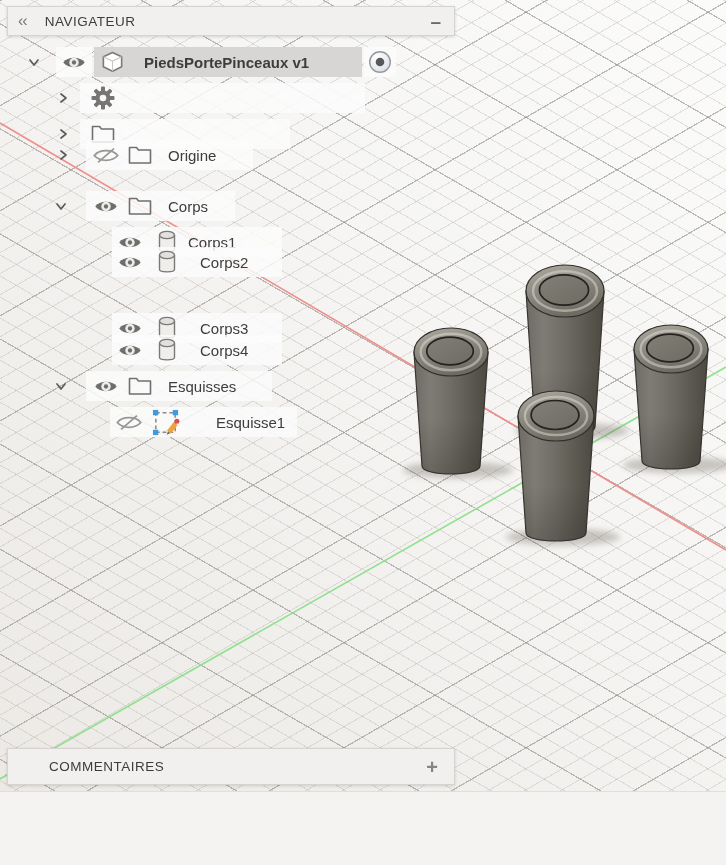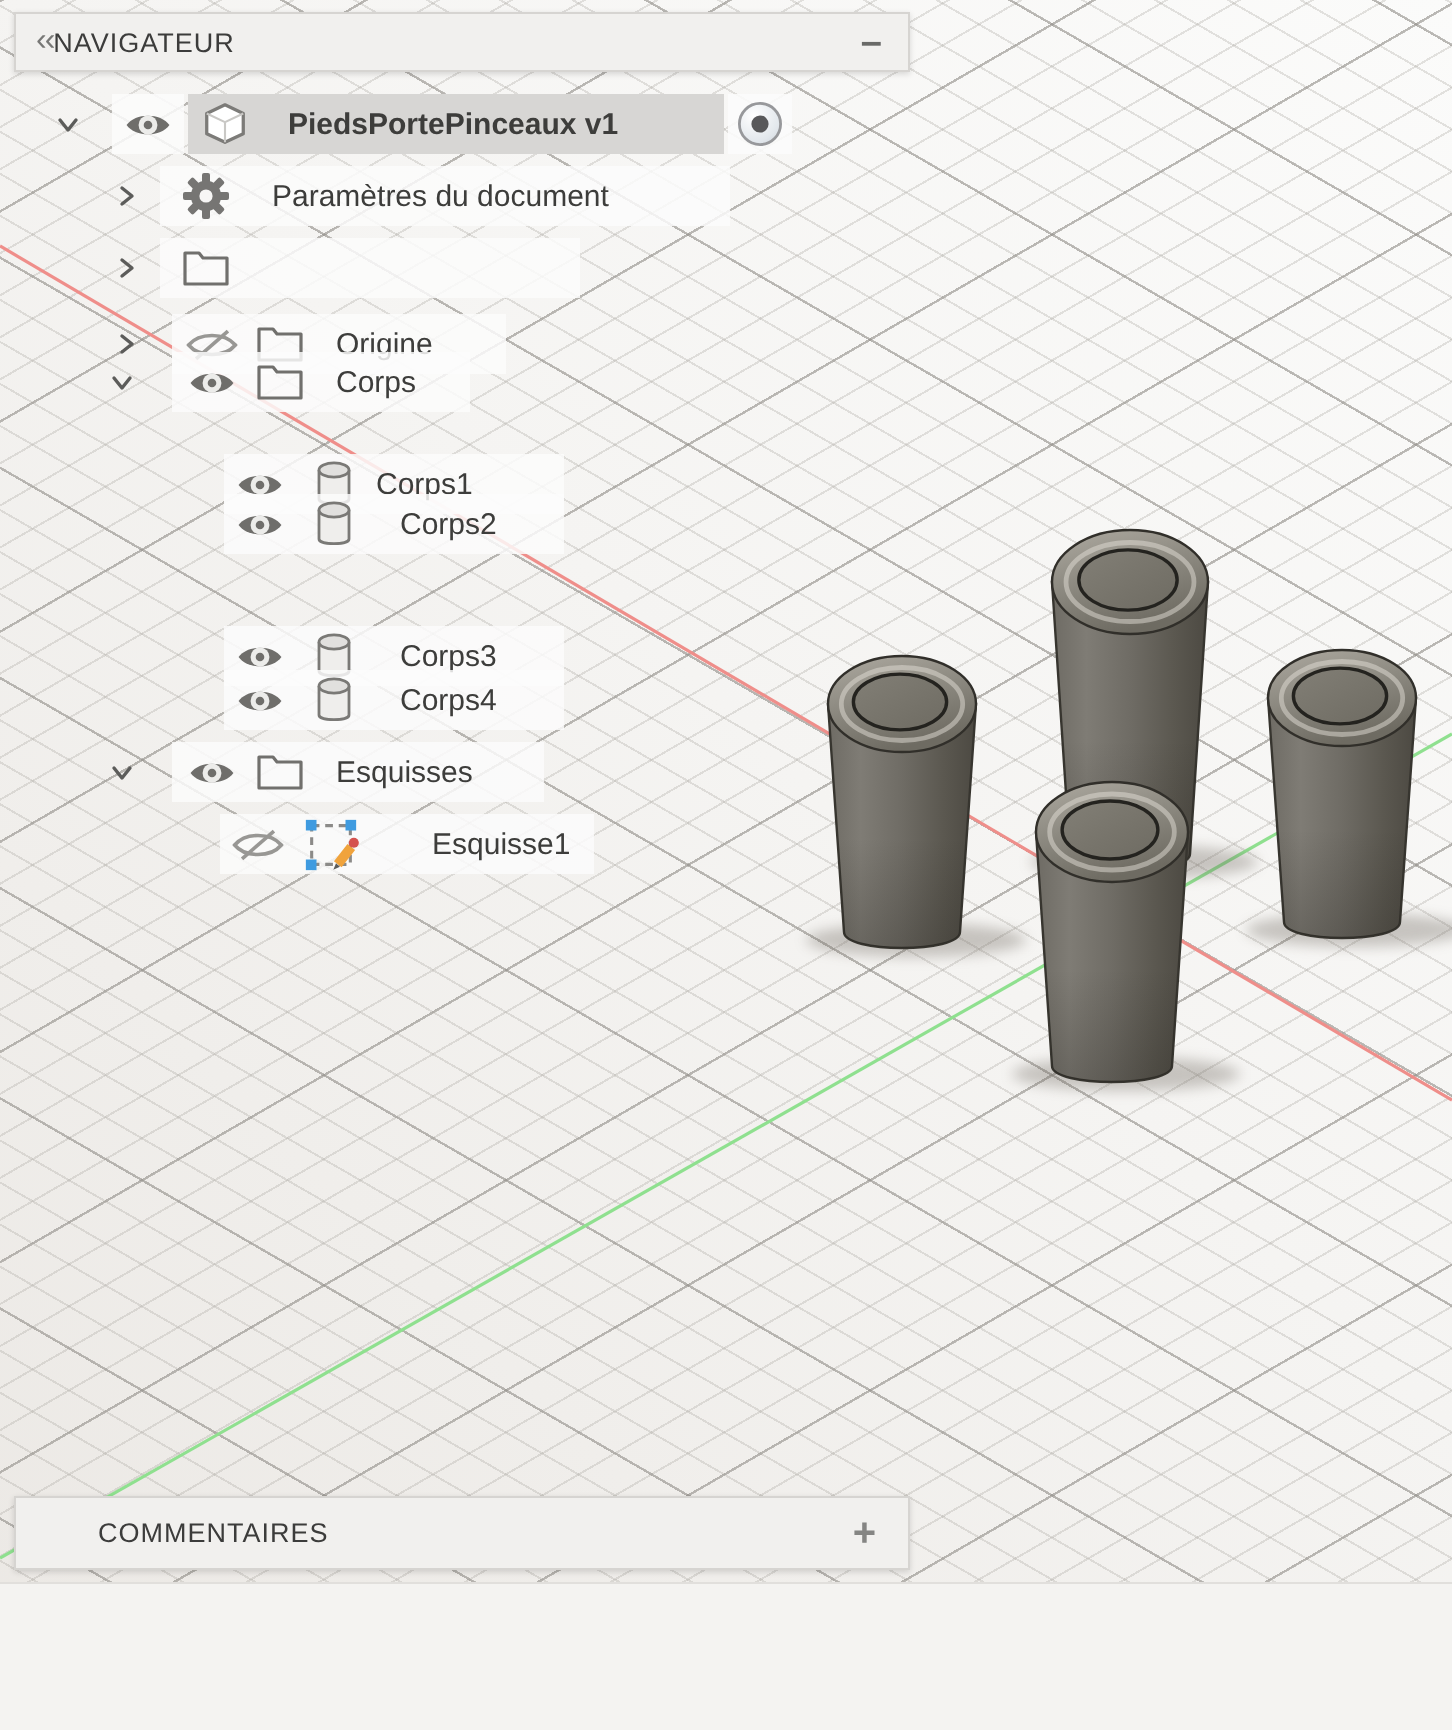--- a/index.html
+++ b/index.html
@@ -25,21 +25,21 @@
     position:absolute;display:flex;align-items:center;
     background:#f1f0ee;border:1px solid #d6d4d1;box-sizing:border-box;
     box-shadow:0 1px 3px rgba(0,0,0,.14);
     color:#3c3c3b;
   }
   #nav-header{left:7px;top:6px;width:448px;height:30px;}
   #comments-bar{left:7px;top:748px;width:448px;height:37px;}
   .panel-title{font-size:13.5px;letter-spacing:.5px;color:#3c3c3b;}
   .hdr-glyph{color:#787876;font-size:15px;line-height:1;cursor:pointer;}
   #nav-collapse{margin-left:10px;letter-spacing:-1px;font-size:16px;}
-  #nav-title{}
+  #nav-title{margin-left:18px;}
   #nav-min{margin-left:auto;margin-right:13px;font-size:19px;font-weight:bold;color:#6a6a68;}
   #comments-title{margin-left:41px;}
   #comments-add{margin-left:auto;margin-right:16px;font-size:20px;font-weight:bold;color:#858583;}
   
   .trow{position:absolute;left:0;width:460px;height:30px;}
   .trow *{box-sizing:border-box;}
   .rowbg{position:absolute;top:0;height:30px;background:rgba(252,252,251,.84);}
   .chev{position:absolute;top:9px;width:12px;height:12px;}
   .ticon{position:absolute;}
   .tlabel{
@@ -179,49 +179,48 @@
           <g transform="rotate(45 13 13)">
               <rect x="11" y="1.5" width="4" height="6" rx="1"></rect>
               <rect x="11" y="18.5" width="4" height="6" rx="1"></rect>
               <rect x="1.5" y="11" width="6" height="4" rx="1"></rect>
               <rect x="18.5" y="11" width="6" height="4" rx="1"></rect>
             </g>
           <circle cx="13" cy="13" r="7.6"></circle>
         </g>
         <circle cx="13" cy="13" r="3.3" fill="#f7f6f5"></circle>
       </svg>
-      <span class="tlabel" style="left:136px">Paramètres du document</span>
     </div>
 
     <div class="trow" style="top:119px">
       <div class="rowbg" style="left:80px;width:210px"></div>
       <svg class="chev" style="left:57px" viewBox="0 0 12 12">
           <polyline points="4,2 9,6 4,10" fill="none" stroke="#5c5c5a" stroke-width="1.7" stroke-linecap="round" stroke-linejoin="round"></polyline>
         </svg>
       <svg class="ticon" style="left:91px;top:5px" width="24" height="20" viewBox="0 0 24 20">
           <path d="M1.5,18 L1.5,2.5 L8.5,2.5 L10.5,5 L22.5,5 L22.5,18 Z" fill="none" stroke="#71706d" stroke-width="1.6" stroke-linejoin="round"></path>
         </svg>
     </div>
 
-    <div class="trow" style="top:157px">
+    <div class="trow" style="top:140px">
       <div class="rowbg" style="left:86px;width:167px"></div>
       <svg class="chev" style="left:57px" viewBox="0 0 12 12">
           <polyline points="4,2 9,6 4,10" fill="none" stroke="#5c5c5a" stroke-width="1.7" stroke-linecap="round" stroke-linejoin="round"></polyline>
         </svg>
       <svg class="ticon" style="left:92px;top:7px" width="28" height="17" viewBox="0 0 26 16">
           <path d="M2,8 C7,2 19,2 24,8 C19,14 7,14 2,8 Z" fill="none" stroke="#989794" stroke-width="1.7"></path>
           <line x1="20.5" y1="1.5" x2="5.5" y2="14.5" stroke="#989794" stroke-width="1.7"></line>
         </svg>
       <svg class="ticon" style="left:128px;top:5px" width="24" height="20" viewBox="0 0 24 20">
           <path d="M1.5,18 L1.5,2.5 L8.5,2.5 L10.5,5 L22.5,5 L22.5,18 Z" fill="none" stroke="#71706d" stroke-width="1.6" stroke-linejoin="round"></path>
         </svg>
       <span class="tlabel" style="left:168px">Origine</span>
     </div>
 
-    <div class="trow" style="top:176px">
+    <div class="trow" style="top:191px">
       <div class="rowbg" style="left:86px;width:149px"></div>
       <svg class="chev" style="left:55px" viewBox="0 0 12 12">
           <polyline points="2,4 6,9 10,4" fill="none" stroke="#5c5c5a" stroke-width="1.7" stroke-linecap="round" stroke-linejoin="round"></polyline>
         </svg>
       <svg class="ticon" style="left:94px;top:8px" width="24" height="15" viewBox="0 0 22 14">
           <path d="M1,7 C5,1.2 17,1.2 21,7 C17,12.8 5,12.8 1,7 Z" fill="#6f6e6b"></path>
           <circle cx="11" cy="7" r="4.4" fill="#ececea"></circle>
           <circle cx="11" cy="7" r="2" fill="#6f6e6b"></circle>
         </svg>
       <svg class="ticon" style="left:128px;top:5px" width="24" height="20" viewBox="0 0 24 20">

